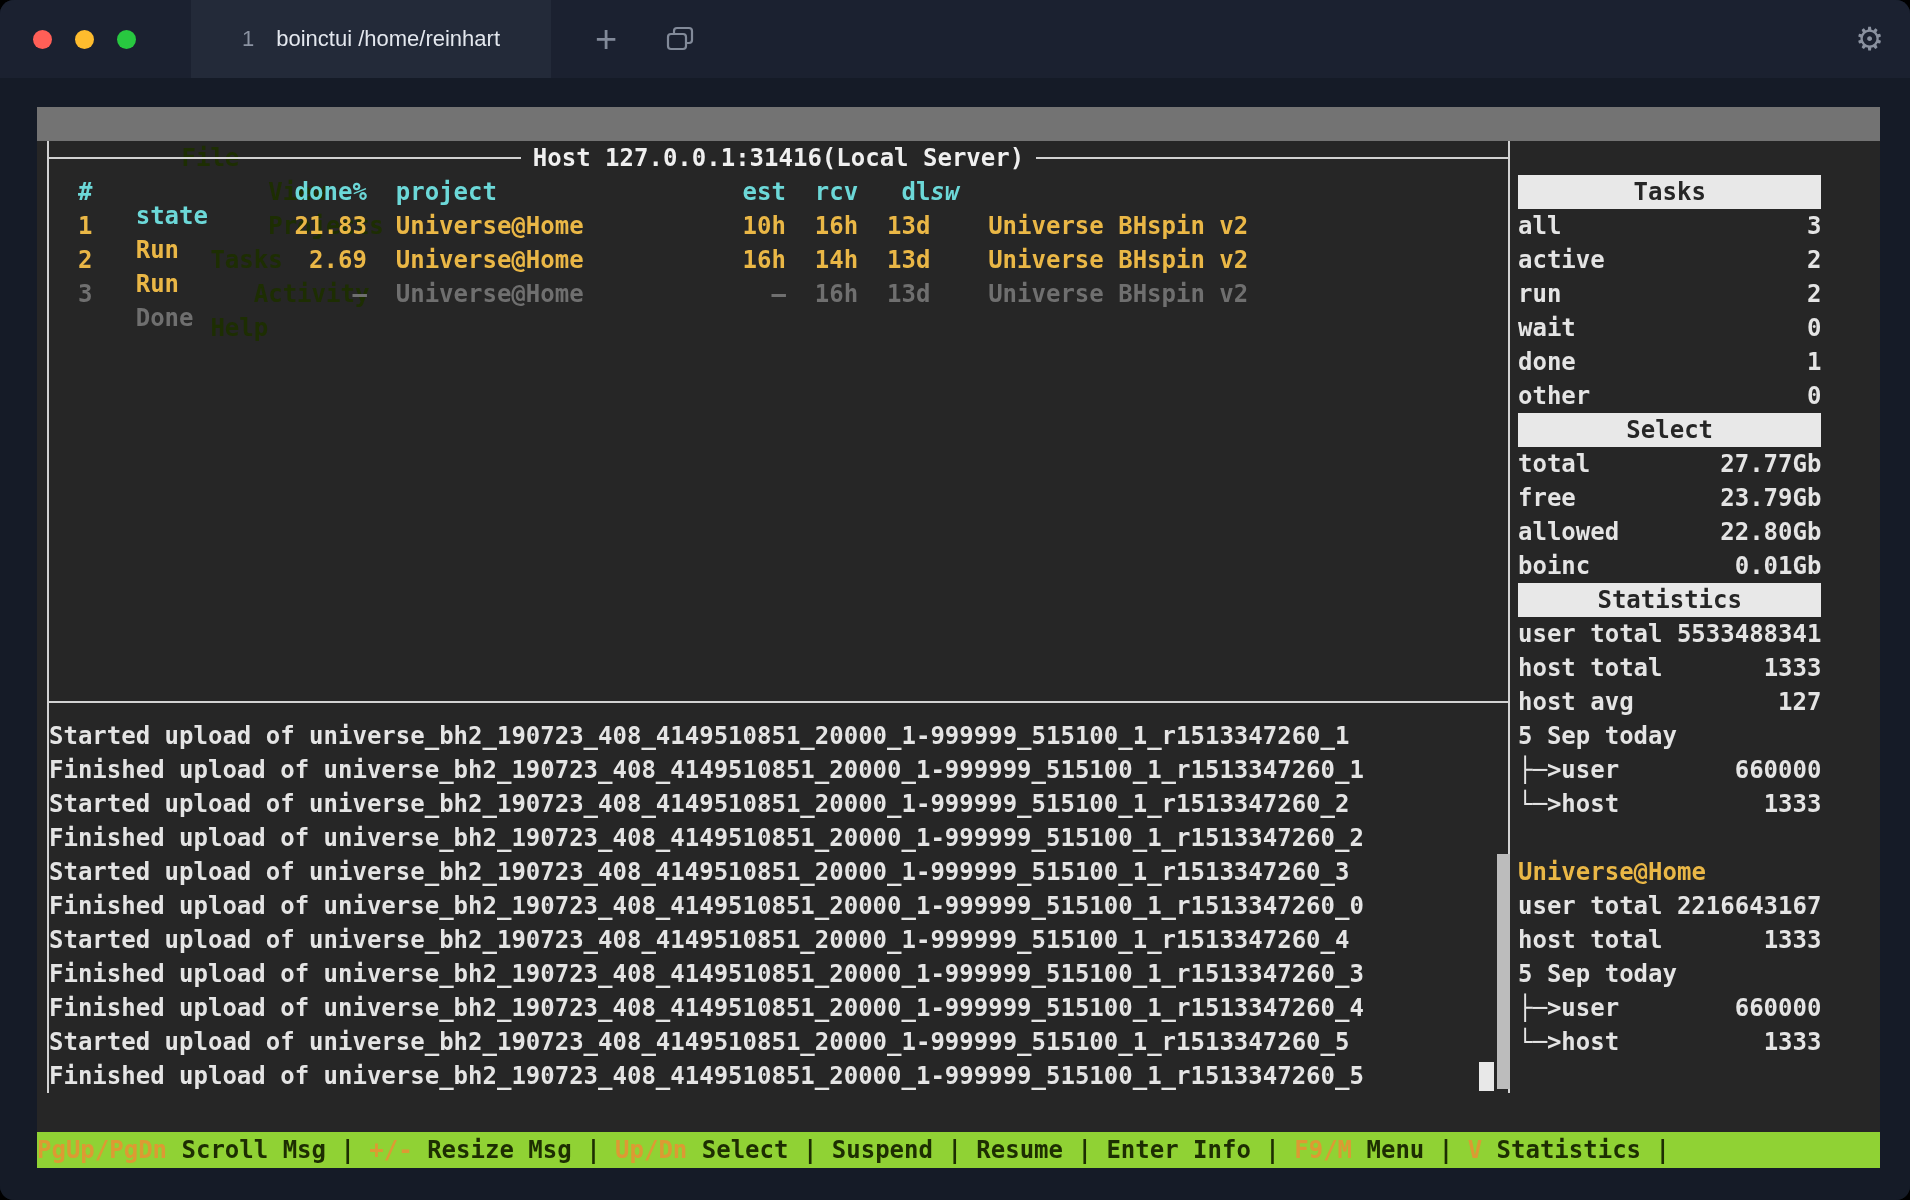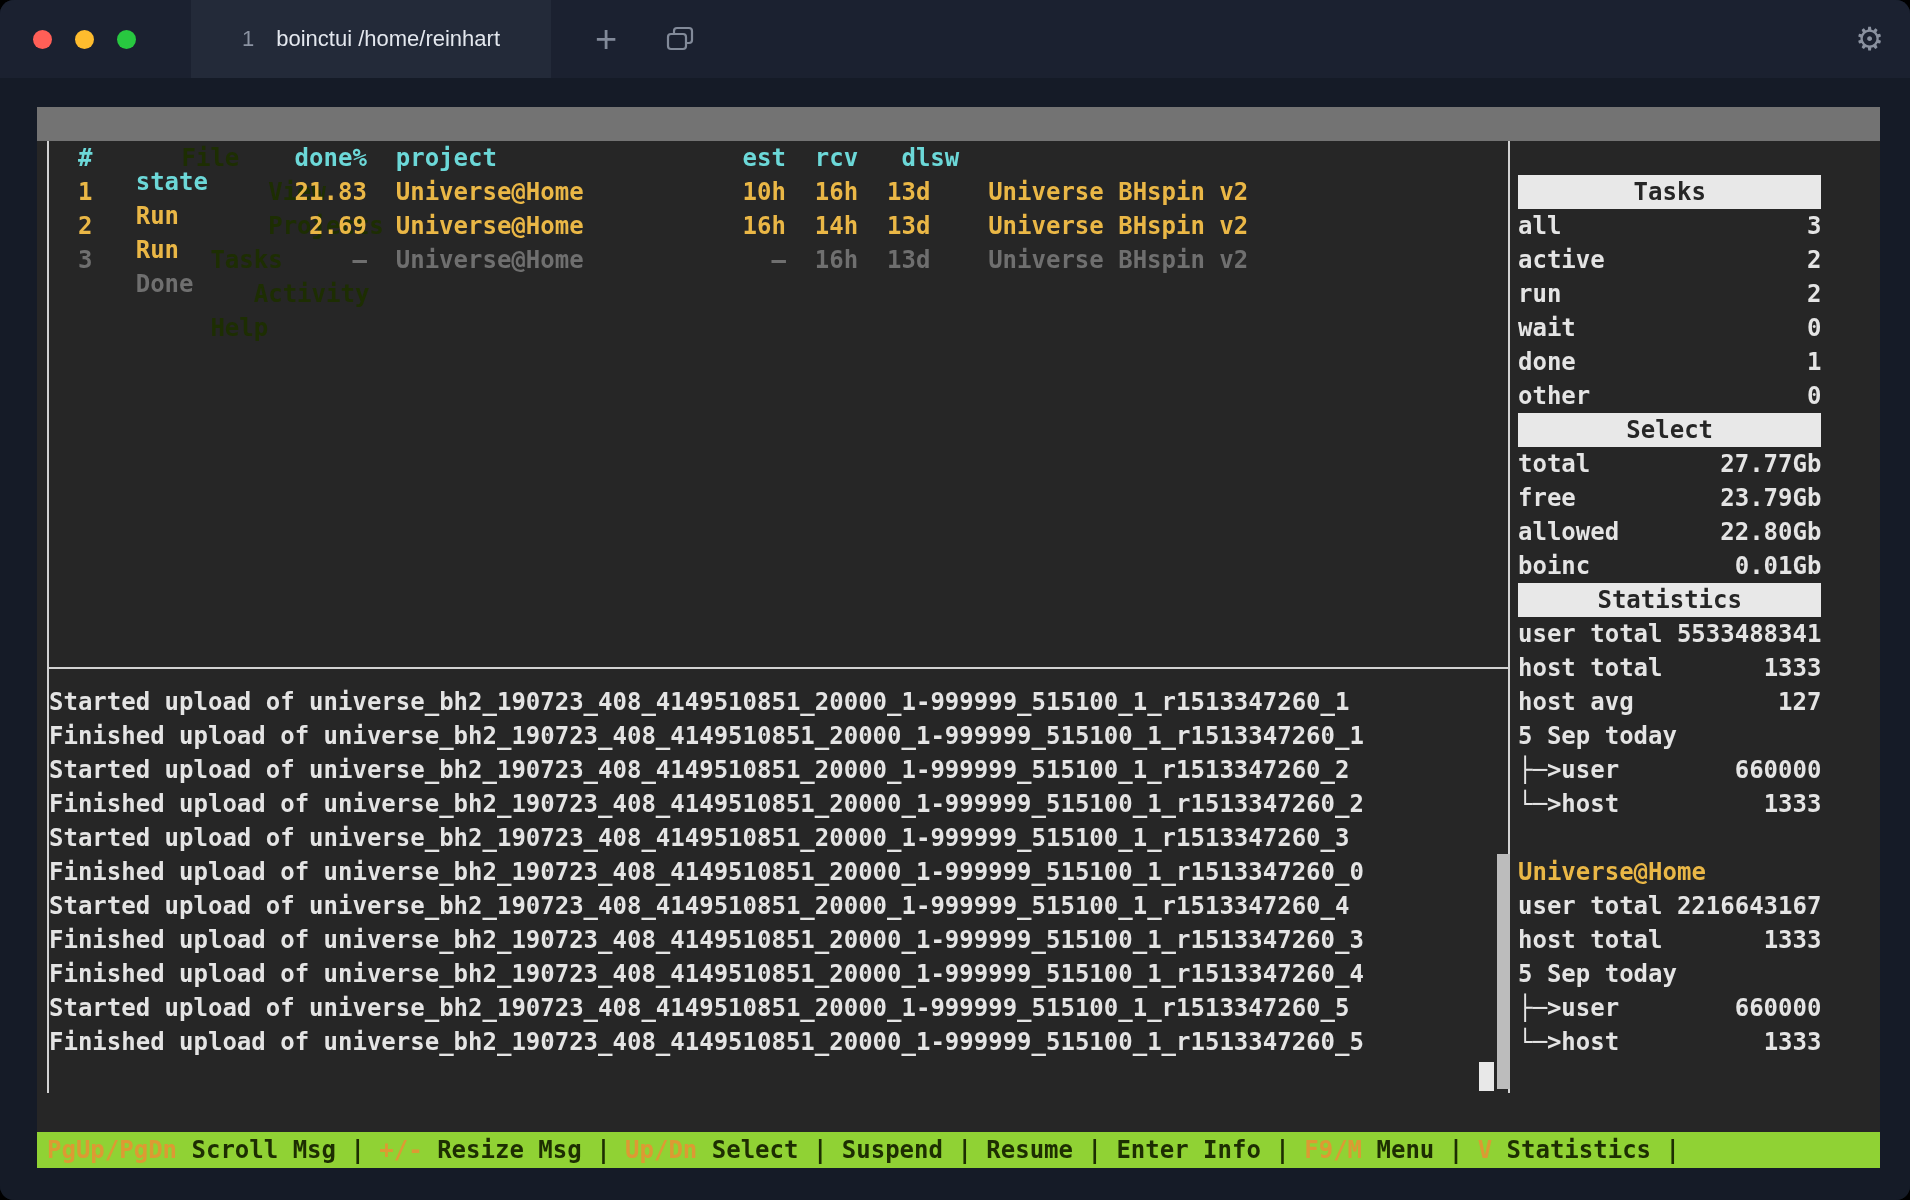--- a/index.html
+++ b/index.html
@@ -39,40 +39,40 @@
 
   .trow{display:flex;height:34px;white-space:pre;}
   .c-num{width:3ch;text-align:right;}
   .c-state{width:6ch;margin-left:3ch;margin-top:24px;}
   .c-done{width:10ch;text-align:right;}
   .c-project{width:24ch;margin-left:2ch;}
   .c-est{width:3ch;text-align:right;}
   .c-rcv{width:5ch;text-align:right;}
   .c-dl{width:5ch;text-align:right;}
   .c-app{flex:1;min-width:0;margin-left:4ch;}
-  .c-sw{text-align:center;}
+  .c-sw{text-align:center;font-style:italic;}
   .thead{color:#6cd8d8;}
   .row-run{color:#eab746;}
   .row-done{color:#6f6f6f;}
 
   .spacer11{height:374px;}
   .hsep{height:34px;display:flex;align-items:center;}
   .hsep .line{flex:1;border-top:2px solid #d2d2d2;}
 
   .msg{height:34px;white-space:pre;overflow:hidden;color:#e4e4e4;}
 
   .scrollbar{position:absolute;right:-2px;top:713px;width:13px;height:235px;background:#bcbcbc;z-index:2;}
   .cursor{position:absolute;right:14px;top:921px;width:15px;height:29px;background:#e8e8e8;z-index:3;}
 
   .sb-spacer{height:34px;}
   .sb-header{height:34px;width:21ch;background:#e8e8e8;color:#262626;text-align:center;}
   .sb-row{height:34px;width:21ch;display:flex;justify-content:space-between;white-space:pre;text-align:center;}
   .sb-project{color:#eab746;}
 
-  .statusbar{height:36px;background:#90d234;color:#1d2e02;line-height:36px;padding-left:10px;white-space:normal;overflow:hidden;}
+  .statusbar{height:36px;background:#90d234;color:#1d2e02;line-height:36px;white-space:normal;overflow:hidden;}
   .sb-key{color:#dd9a33;}
 </style>
 </head>
 <body>
 
 <div class="window">
 
   <div class="titlebar">
     <div class="lights">
       <span class="light light-red"></span>
@@ -102,20 +102,25 @@
         <span class="menu-item m-2">Projects</span>
         <span class="menu-item m-3">Tasks</span>
         <span class="menu-item m-4">Activity</span>
         <span class="menu-item m-5">Help</span>
       </div>
 
       <div class="main">
 
         <div class="left-panel">
 
+          <div class="host-line">
+            <span class="hline"></span>
+            <span class="host-title">Host 127.0.0.1:31416(Local Server)</span>
+            <span class="hline"></span>
+          </div>
 
           <div class="trow thead">
             <span class="c-num">#</span>
             <span class="c-state">state</span>
             <span class="c-done">done%</span>
             <span class="c-project">project</span>
             <span class="c-est">est</span>
             <span class="c-rcv">rcv</span>
             <span class="c-dl">dl</span>
             <span class="c-sw">sw</span>

